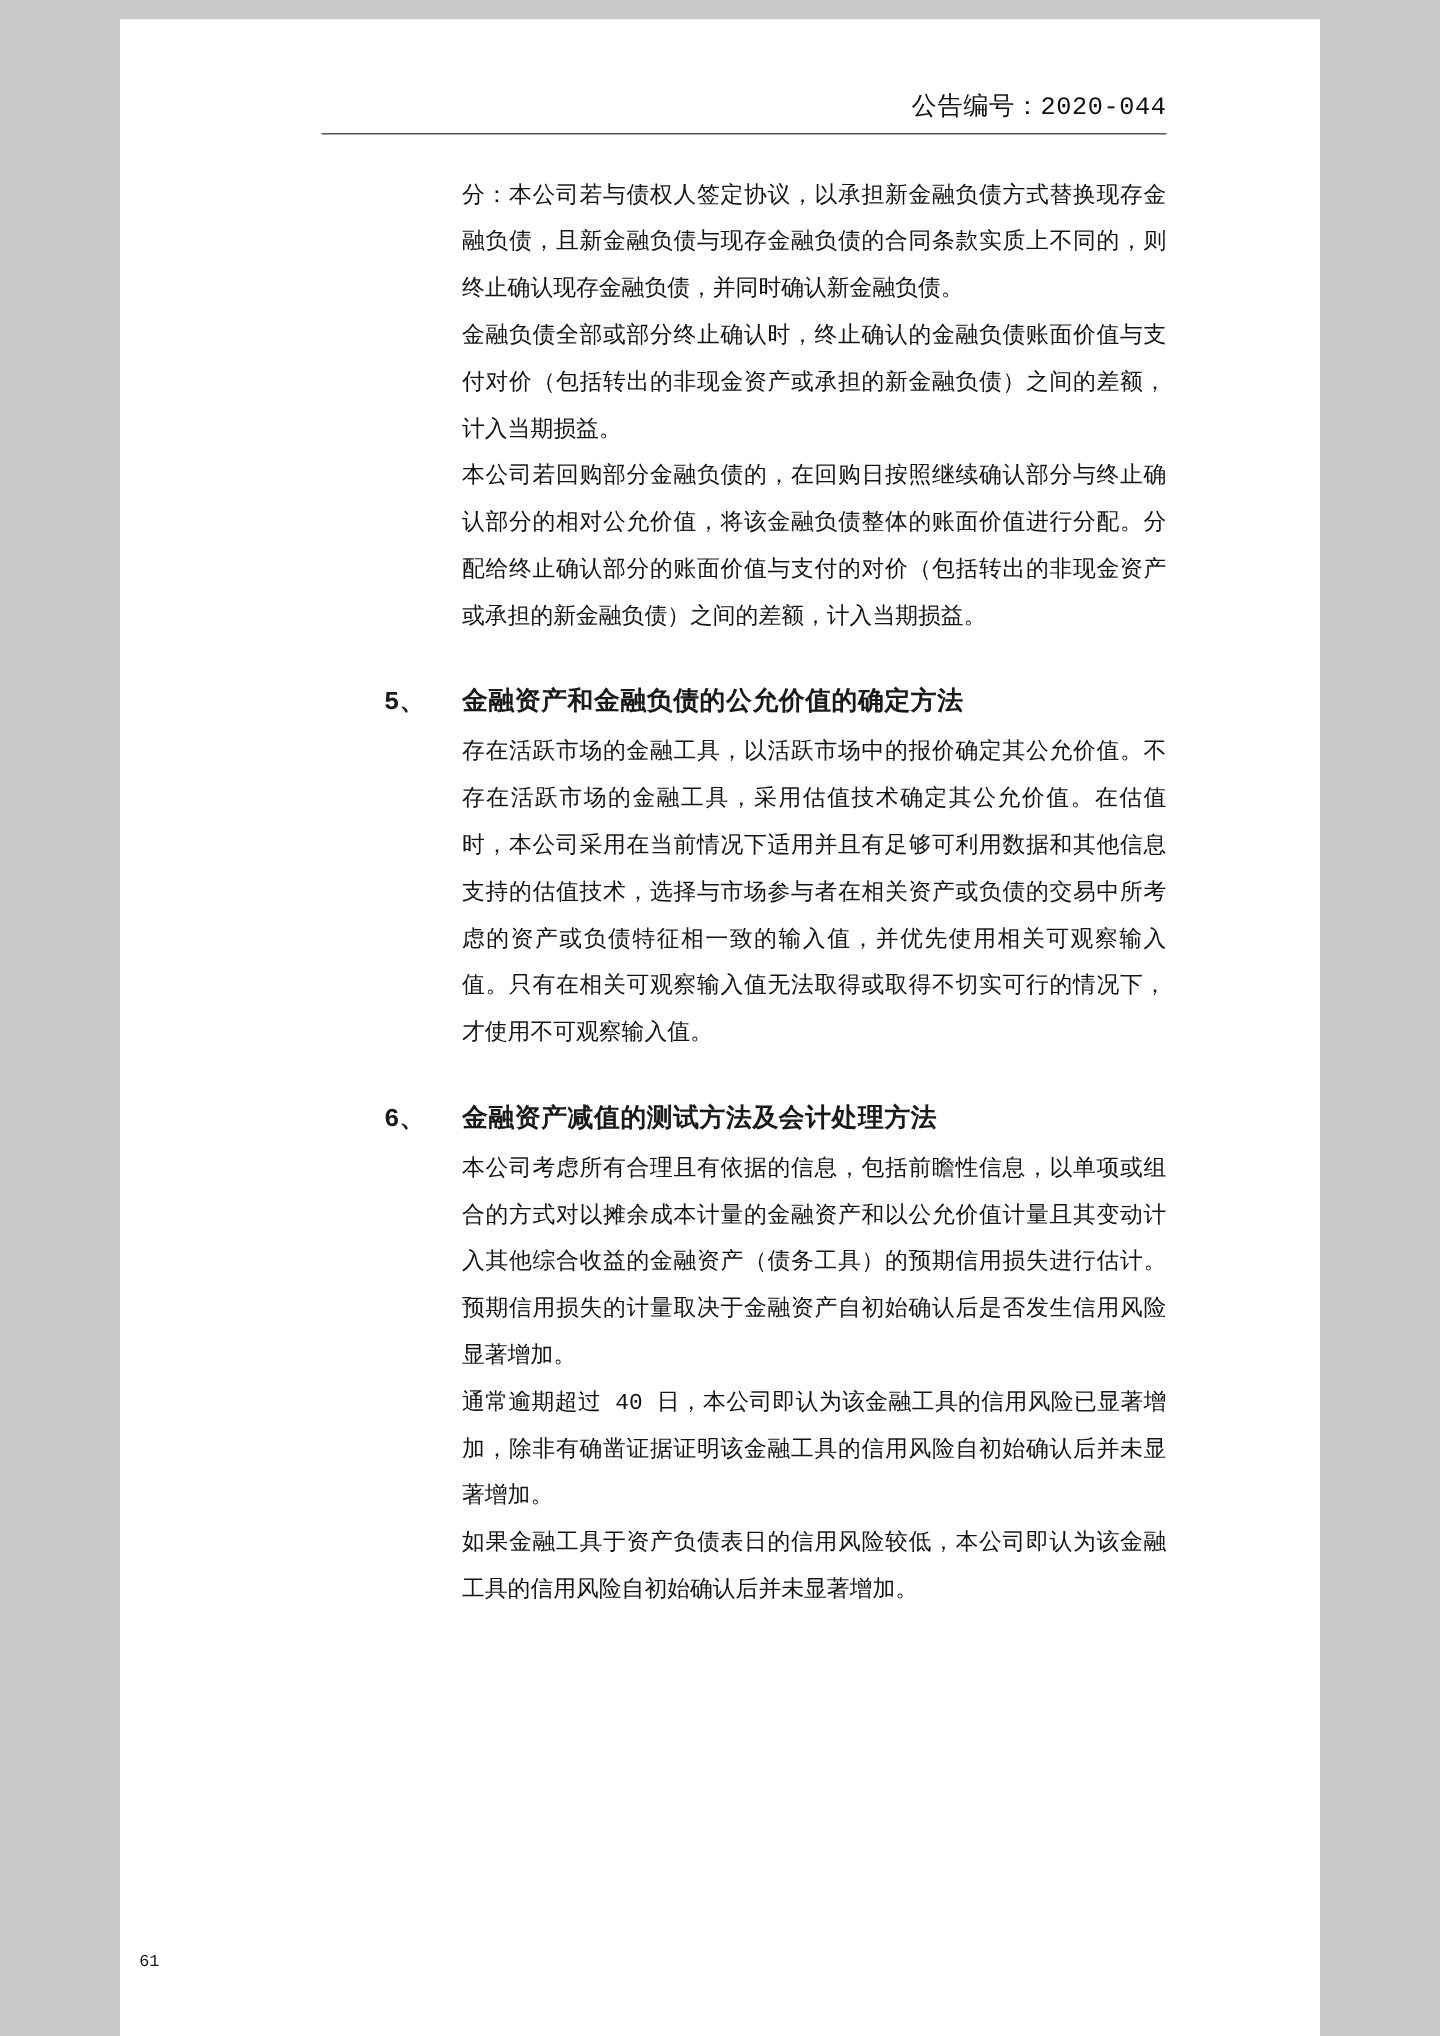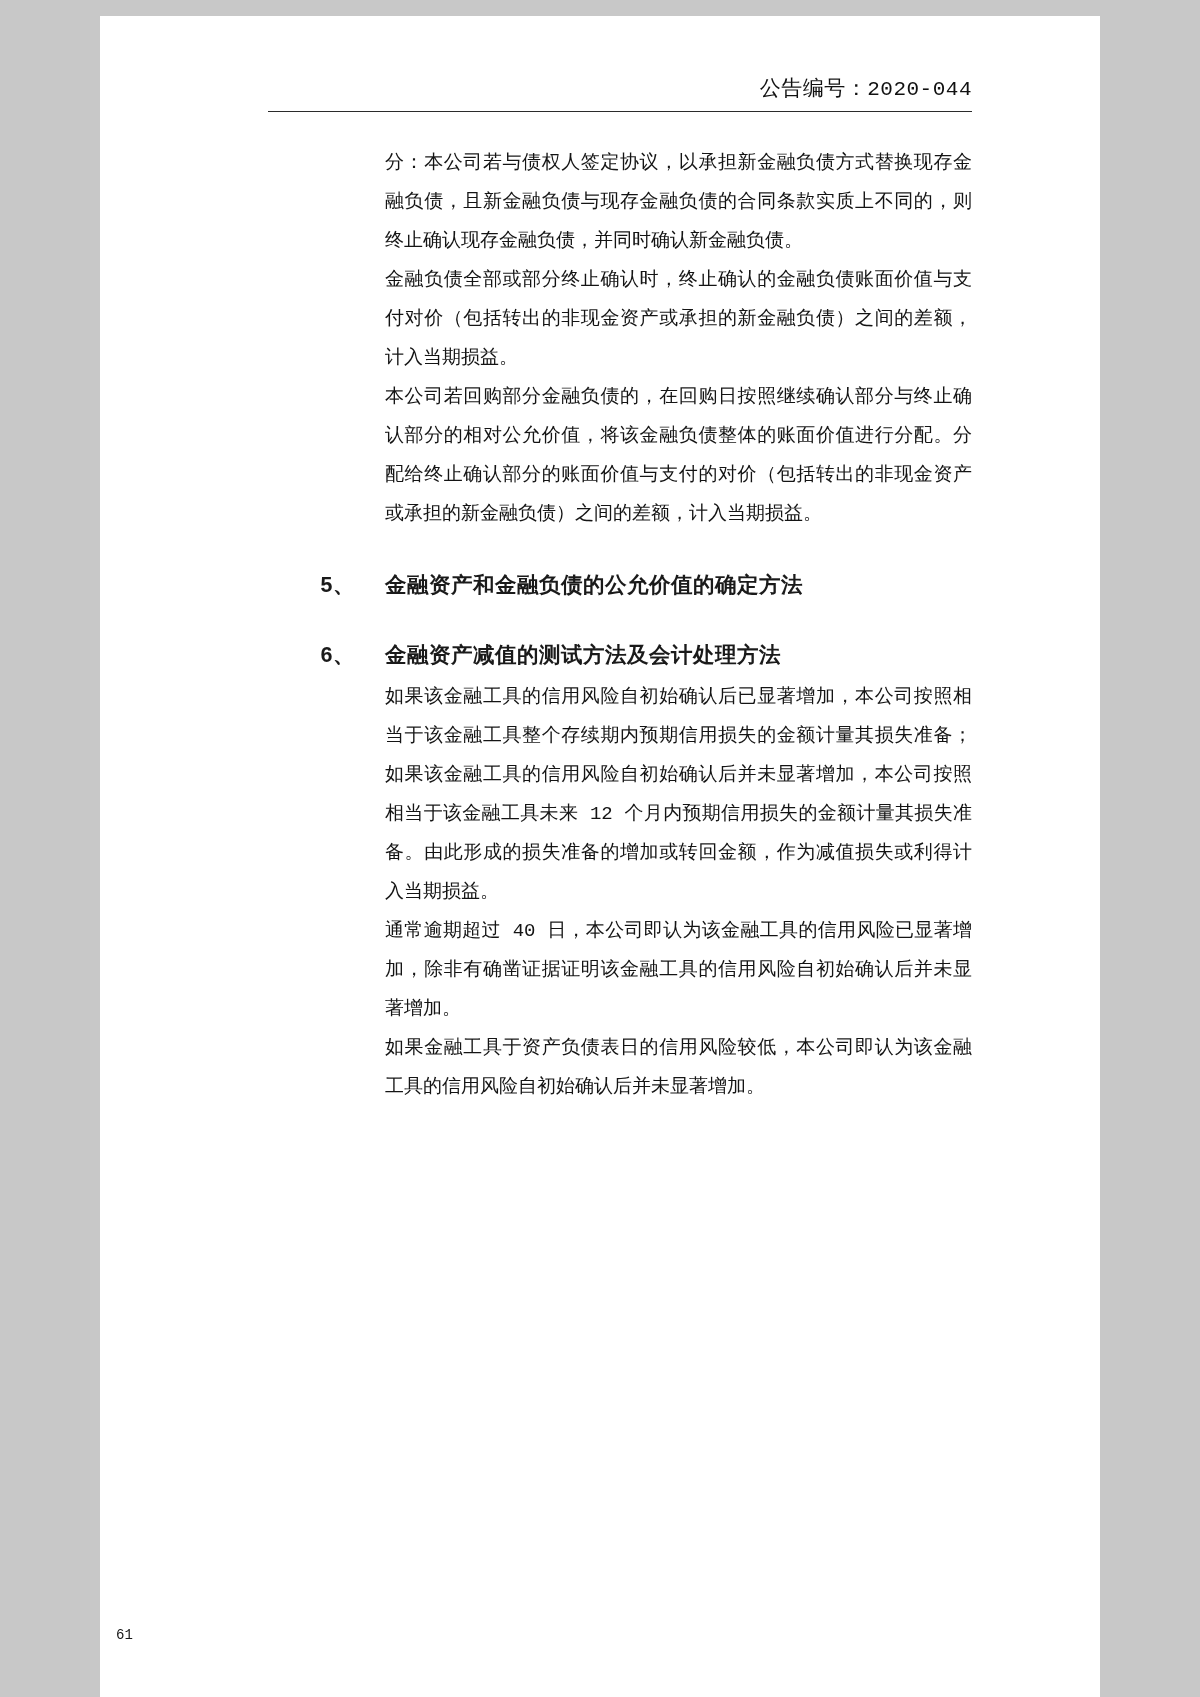--- a/index.html
+++ b/index.html
@@ -105,29 +105,32 @@
       <p class="body-text">分：本公司若与债权人签定协议，以承担新金融负债方式替换现存金融负债，且新金融负债与现存金融负债的合同条款实质上不同的，则终止确认现存金融负债，并同时确认新金融负债。</p>
       <p class="body-text para-gap">金融负债全部或部分终止确认时，终止确认的金融负债账面价值与支付对价（包括转出的非现金资产或承担的新金融负债）之间的差额，计入当期损益。</p>
       <p class="body-text para-gap">本公司若回购部分金融负债的，在回购日按照继续确认部分与终止确认部分的相对公允价值，将该金融负债整体的账面价值进行分配。分配给终止确认部分的账面价值与支付的对价（包括转出的非现金资产或承担的新金融负债）之间的差额，计入当期损益。</p>
     </div>
 
     <div class="section">
       <div class="section-head">
         <span class="section-num">5、</span>
         <span class="section-title">金融资产和金融负债的公允价值的确定方法</span>
       </div>
+      <div class="indent-block">
+        <p class="body-text">存在活跃市场的金融工具，以活跃市场中的报价确定其公允价值。不存在活跃市场的金融工具，采用估值技术确定其公允价值。在估值时，本公司采用在当前情况下适用并且有足够可利用数据和其他信息支持的估值技术，选择与市场参与者在相关资产或负债的交易中所考虑的资产或负债特征相一致的输入值，并优先使用相关可观察输入值。只有在相关可观察输入值无法取得或取得不切实可行的情况下，才使用不可观察输入值。</p>
+      </div>
     </div>
 
     <div class="section">
       <div class="section-head">
         <span class="section-num">6、</span>
         <span class="section-title">金融资产减值的测试方法及会计处理方法</span>
       </div>
       <div class="indent-block">
-        <p class="body-text para-gap">如果该金融工具的信用风险自初始确认后已显著增加，本公司按照相当于该金融工具整个存续期内预期信用损失的金额计量其损失准备；如果该金融工具的信用风险自初始确认后并未显著增加，本公司按照相当于该金融工具未来 12 个月内预期信用损失的金额计量其损失准备。由此形成的损失准备的增加或转回金额，作为减值损失或利得计入当期损益。</p>
+        <p class="body-text">本公司考虑所有合理且有依据的信息，包括前瞻性信息，以单项或组合的方式对以摊余成本计量的金融资产和以公允价值计量且其变动计入其他综合收益的金融资产（债务工具）的预期信用损失进行估计。预期信用损失的计量取决于金融资产自初始确认后是否发生信用风险显著增加。</p>
         <p class="body-text para-gap">通常逾期超过 40 日，本公司即认为该金融工具的信用风险已显著增加，除非有确凿证据证明该金融工具的信用风险自初始确认后并未显著增加。</p>
         <p class="body-text para-gap">如果金融工具于资产负债表日的信用风险较低，本公司即认为该金融工具的信用风险自初始确认后并未显著增加。</p>
       </div>
     </div>
 
   </div>
 
   <div class="footer">
     <span>61</span>
   </div>

